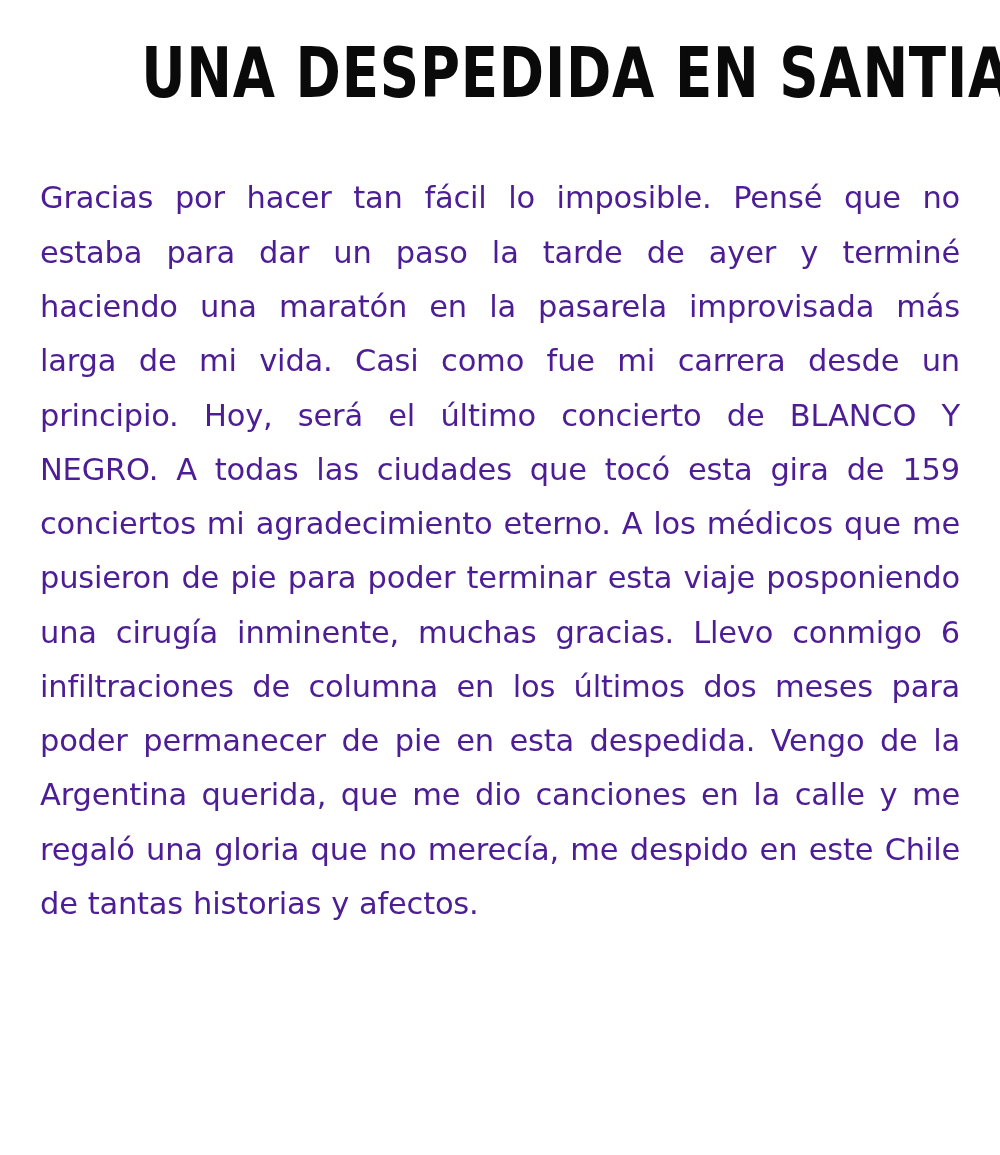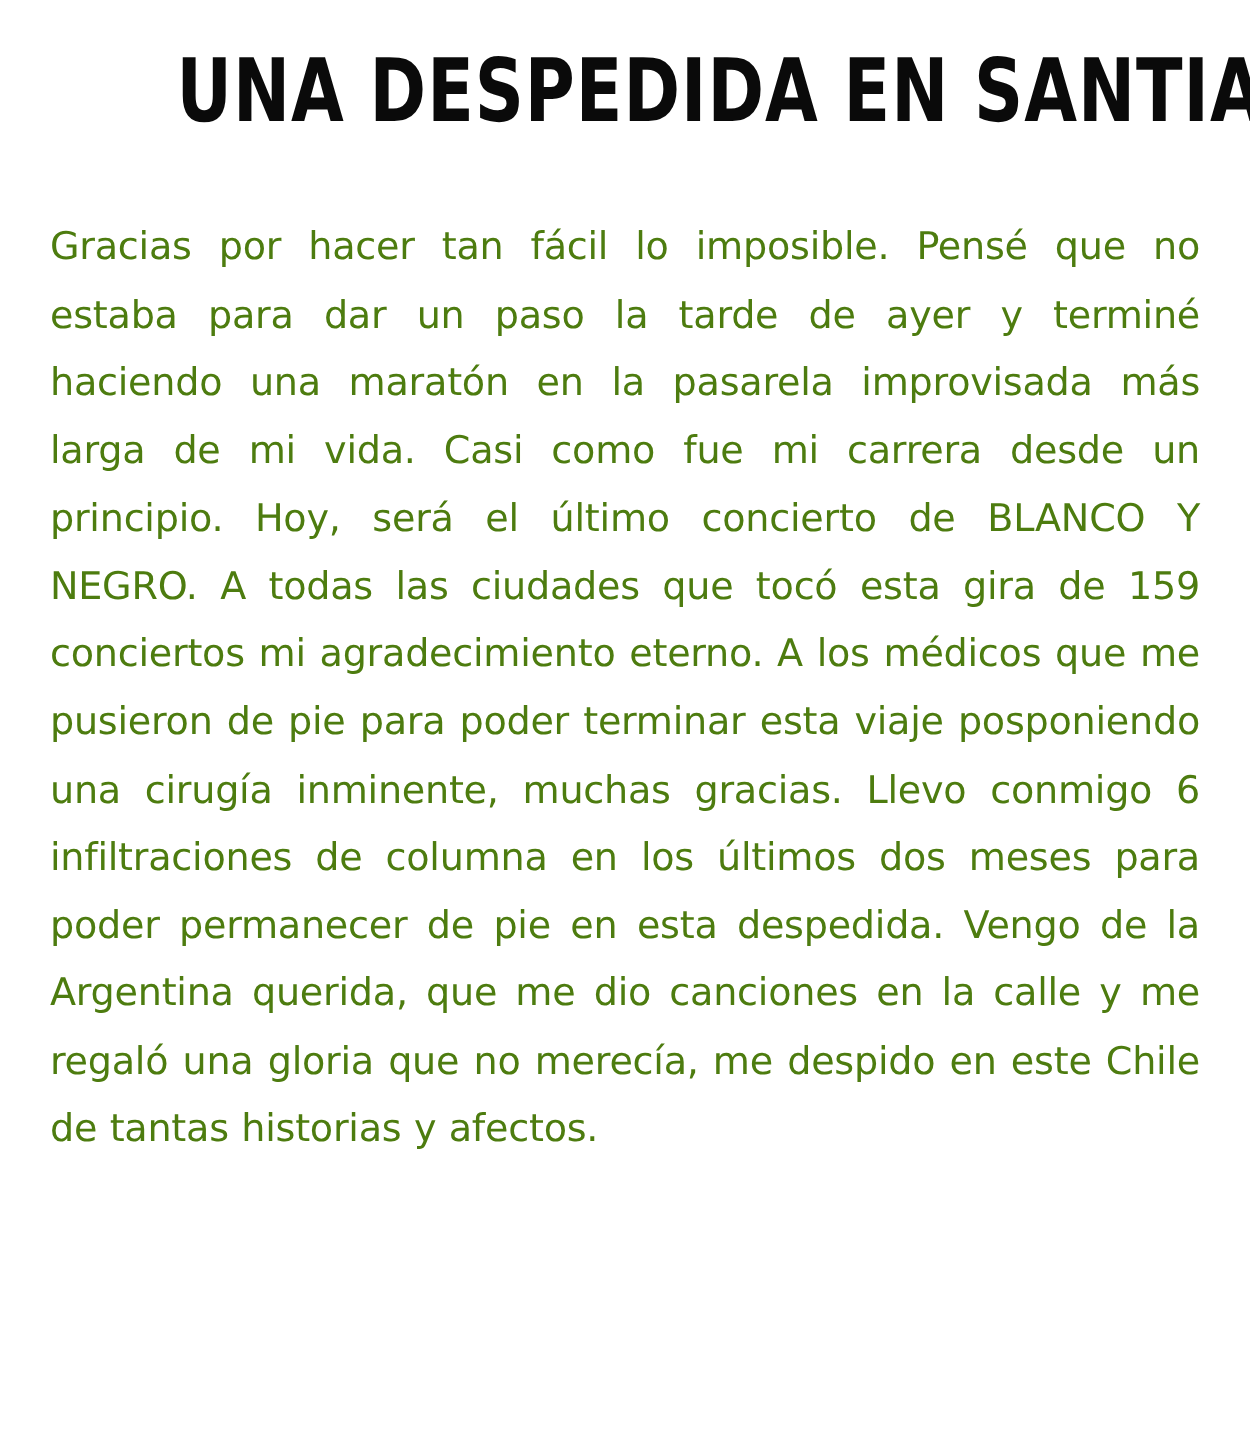--- a/index.html
+++ b/index.html
@@ -34,21 +34,21 @@
     transform: scaleX(0.78);
     transform-origin: center top;
     margin: 16px 0 0 0;
     white-space: nowrap;
   }
   .body-copy {
     margin-top: 62px;
     font-family: "DejaVu Sans", sans-serif;
     font-size: 30.5px;
     line-height: 1.78;
-    color: #4d7c0f;
+    color: #4c1d95;
     text-align: justify;
     text-justify: inter-word;
     letter-spacing: -0.2px;
     word-spacing: 0.5px;
     hyphens: none;
   }
 </style>
 </head>
 <body>
 

